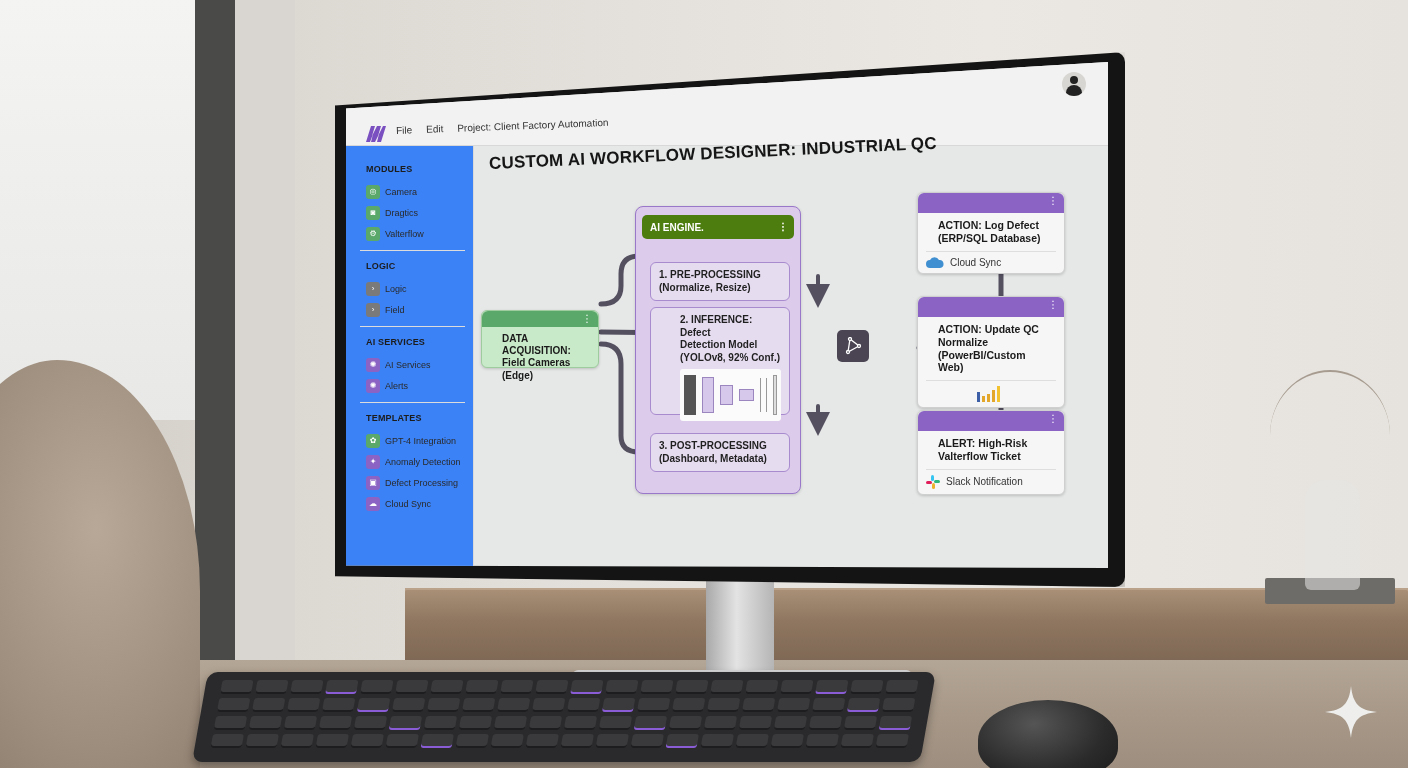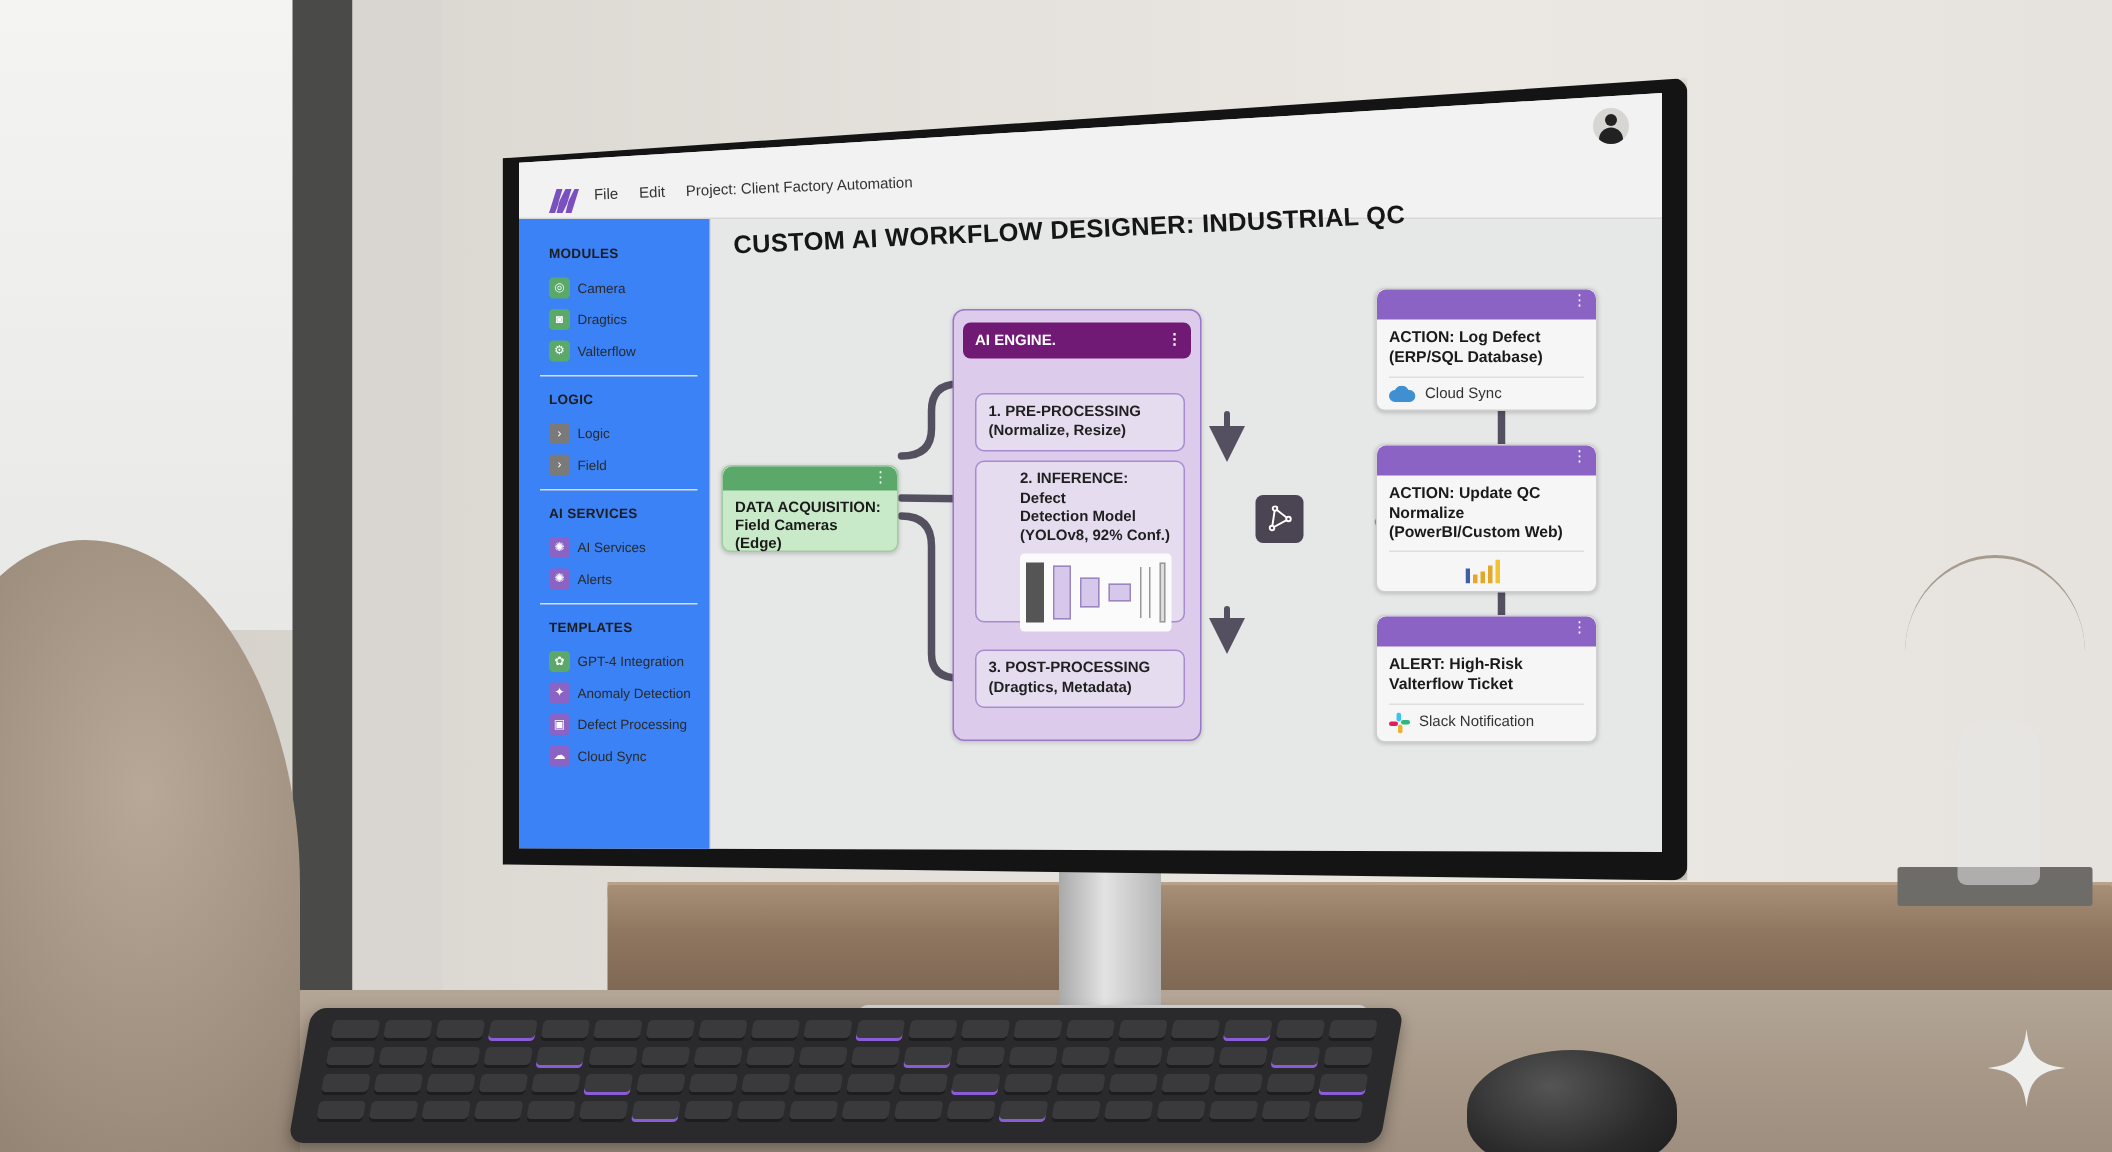--- a/index.html
+++ b/index.html
@@ -79,30 +79,30 @@
   
   .canvas { position: absolute; left: 117px; top: 84px; right: 0; bottom: 0; }
   .title { position: absolute; left: 26px; top: 100px; font-size: 17px; font-weight: bold; color: #161616;
     transform: rotate(-2.6deg); transform-origin: left; white-space: nowrap; letter-spacing: 0.2px; }
 
   .node { position: absolute; border-radius: 6px; background: #f6f6f6; box-shadow: 0 1px 3px rgba(0,0,0,0.18); border: 1px solid #cfcfcf; }
   .node-head { height: 20px; border-radius: 6px 6px 0 0; position: relative; }
   .node-head.purple { background: #8a63c4; }
   .node-head.green { background: #5aa86a; }
   .dots { position: absolute; right: 6px; top: 3px; color: #fff; font-size: 10px; line-height: 1; cursor: pointer; }
-  .node-body { padding: 6px 8px; font-size: 10.5px; font-weight: bold; color: #1a1a1a; line-height: 1.22; }
+  .node-body { padding: 6px 20px; font-size: 10.5px; font-weight: bold; color: #1a1a1a; line-height: 1.22; }
   .node-foot { border-top: 1px solid #dedede; margin: 0 8px; padding: 5px 0; font-size: 10px; color: #333; display: flex; align-items: center; gap: 6px; }
 
   .data-acq { left: 135px; top: 264px; width: 118px; height: 58px; background: #c9eac9; border-color: #9fcc9f; }
   .data-acq .node-head { height: 16px; }
   .data-acq .node-body { font-size: 10px; }
 
   .ai-engine { position: absolute; left: 290px; top: 144px; width: 166px; height: 288px;
     background: #dccbea; border: 1.5px solid #9a78c9; border-radius: 8px; box-shadow: 0 1px 3px rgba(0,0,0,0.15); }
-  .ai-head { margin: 8px 6px 0 6px; height: 24px; border-radius: 5px; background: #701a75; color: #fff;
+  .ai-head { margin: 8px 6px 0 6px; height: 24px; border-radius: 5px; background: #4d7c0f; color: #fff;
     font-size: 10px; font-weight: bold; padding: 7px 8px; position: relative; }
   .step { position: absolute; left: 14px; width: 140px; background: #e6dcf0; border: 1px solid #a88bcf; border-radius: 6px;
     font-size: 10px; font-weight: bold; color: #1f1f1f; padding: 6px 8px; line-height: 1.25; }
   .diagram { margin-top: 5px; height: 52px; background: #fbfbfb; border-radius: 3px; display: flex; align-items: center; gap: 6px; padding: 4px; }
   .dg-photo { width: 14px; height: 40px; background: #555; }
   .dg-box { background: #d6c8ea; border: 1px solid #9b86c0; }
 
   .router { position: absolute; left: 490px; top: 280px; width: 32px; height: 32px; border-radius: 5px; background: #4b4553;
     display: flex; align-items: center; justify-content: center; }
 
@@ -335,21 +335,21 @@
           <div class="dg-photo"></div>
           <div class="dg-box" style="width:14px;height:36px;"></div>
           <div class="dg-box" style="width:16px;height:20px;"></div>
           <div class="dg-box" style="width:18px;height:12px;"></div>
           <div style="width:8px;height:34px;border-left:1px solid #999;border-right:1px solid #999;"></div>
           <div style="width:4px;height:40px;background:#ddd;border:1px solid #999;"></div>
         </div>
       </div>
       <div class="step" style="top:226px;">
         <div>3. POST-PROCESSING</div>
-        <div>(Dragtics, Metadata)</div>
+        <div>(Dashboard, Metadata)</div>
       </div>
     </div>
 
     <div class="router" style="left:374px; top:184px;">
       <svg width="18" height="18" viewBox="0 0 18 18">
         <g stroke="#fff" stroke-width="1.3" fill="none">
           <path d="M6 2 L15 9 L4 15 Z"></path>
           <circle cx="6" cy="2" r="1.5" fill="#4b4553"></circle>
           <circle cx="15" cy="9" r="1.5" fill="#4b4553"></circle>
           <circle cx="4" cy="15" r="1.5" fill="#4b4553"></circle>

